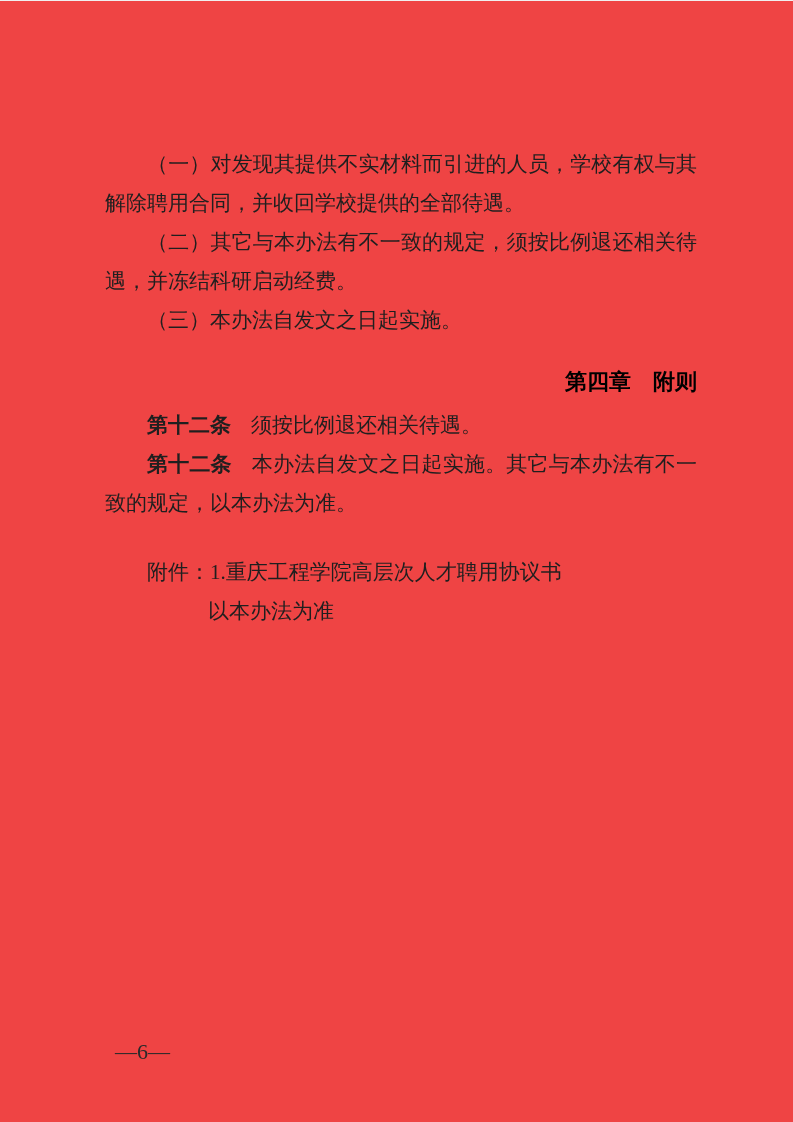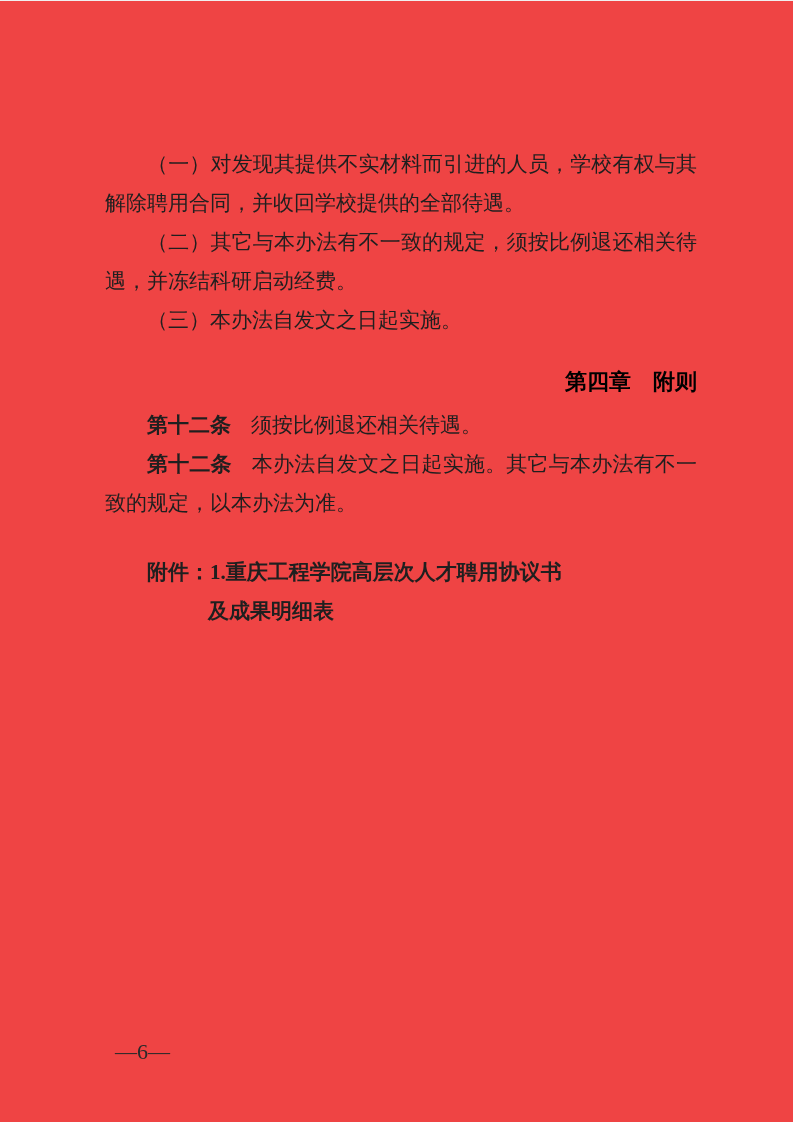--- a/index.html
+++ b/index.html
@@ -43,21 +43,20 @@
   .article {
     margin: 0;
     text-indent: 42px;
   }
   .article-number {
     font-weight: bold;
     margin-right: 20px;
   }
   .attachments {
     margin-top: 30px;
-    font-weight: bold;
   }
   .att-line {
     white-space: nowrap;
     line-height: 39px;
   }
   .att-line-1 { padding-left: 42px; }
   .att-line-2 { padding-left: 108px; }
   .att-line-3 { padding-left: 103px; }
   .page-number {
     position: absolute;
@@ -93,21 +92,21 @@
     </p>
     <p class="article">
       <span class="article-number">第十二条</span><span>本办法自发文之日起实施。其它与本办法有不一致的规定，以本办法为准。</span>
     </p>
 
     <div class="attachments">
       <div class="att-line att-line-1">
         <span>附件：</span><span>1.</span><span>重庆工程学院高层次人才聘用协议书</span>
       </div>
       <div class="att-line att-line-3">
-        <span>及成果明细表</span>
+        <span>以本办法为准</span>
       </div>
     </div>
 
   </div>
 
   <div class="page-number">—6—</div>
 
 </div>
 
 </body></html>

